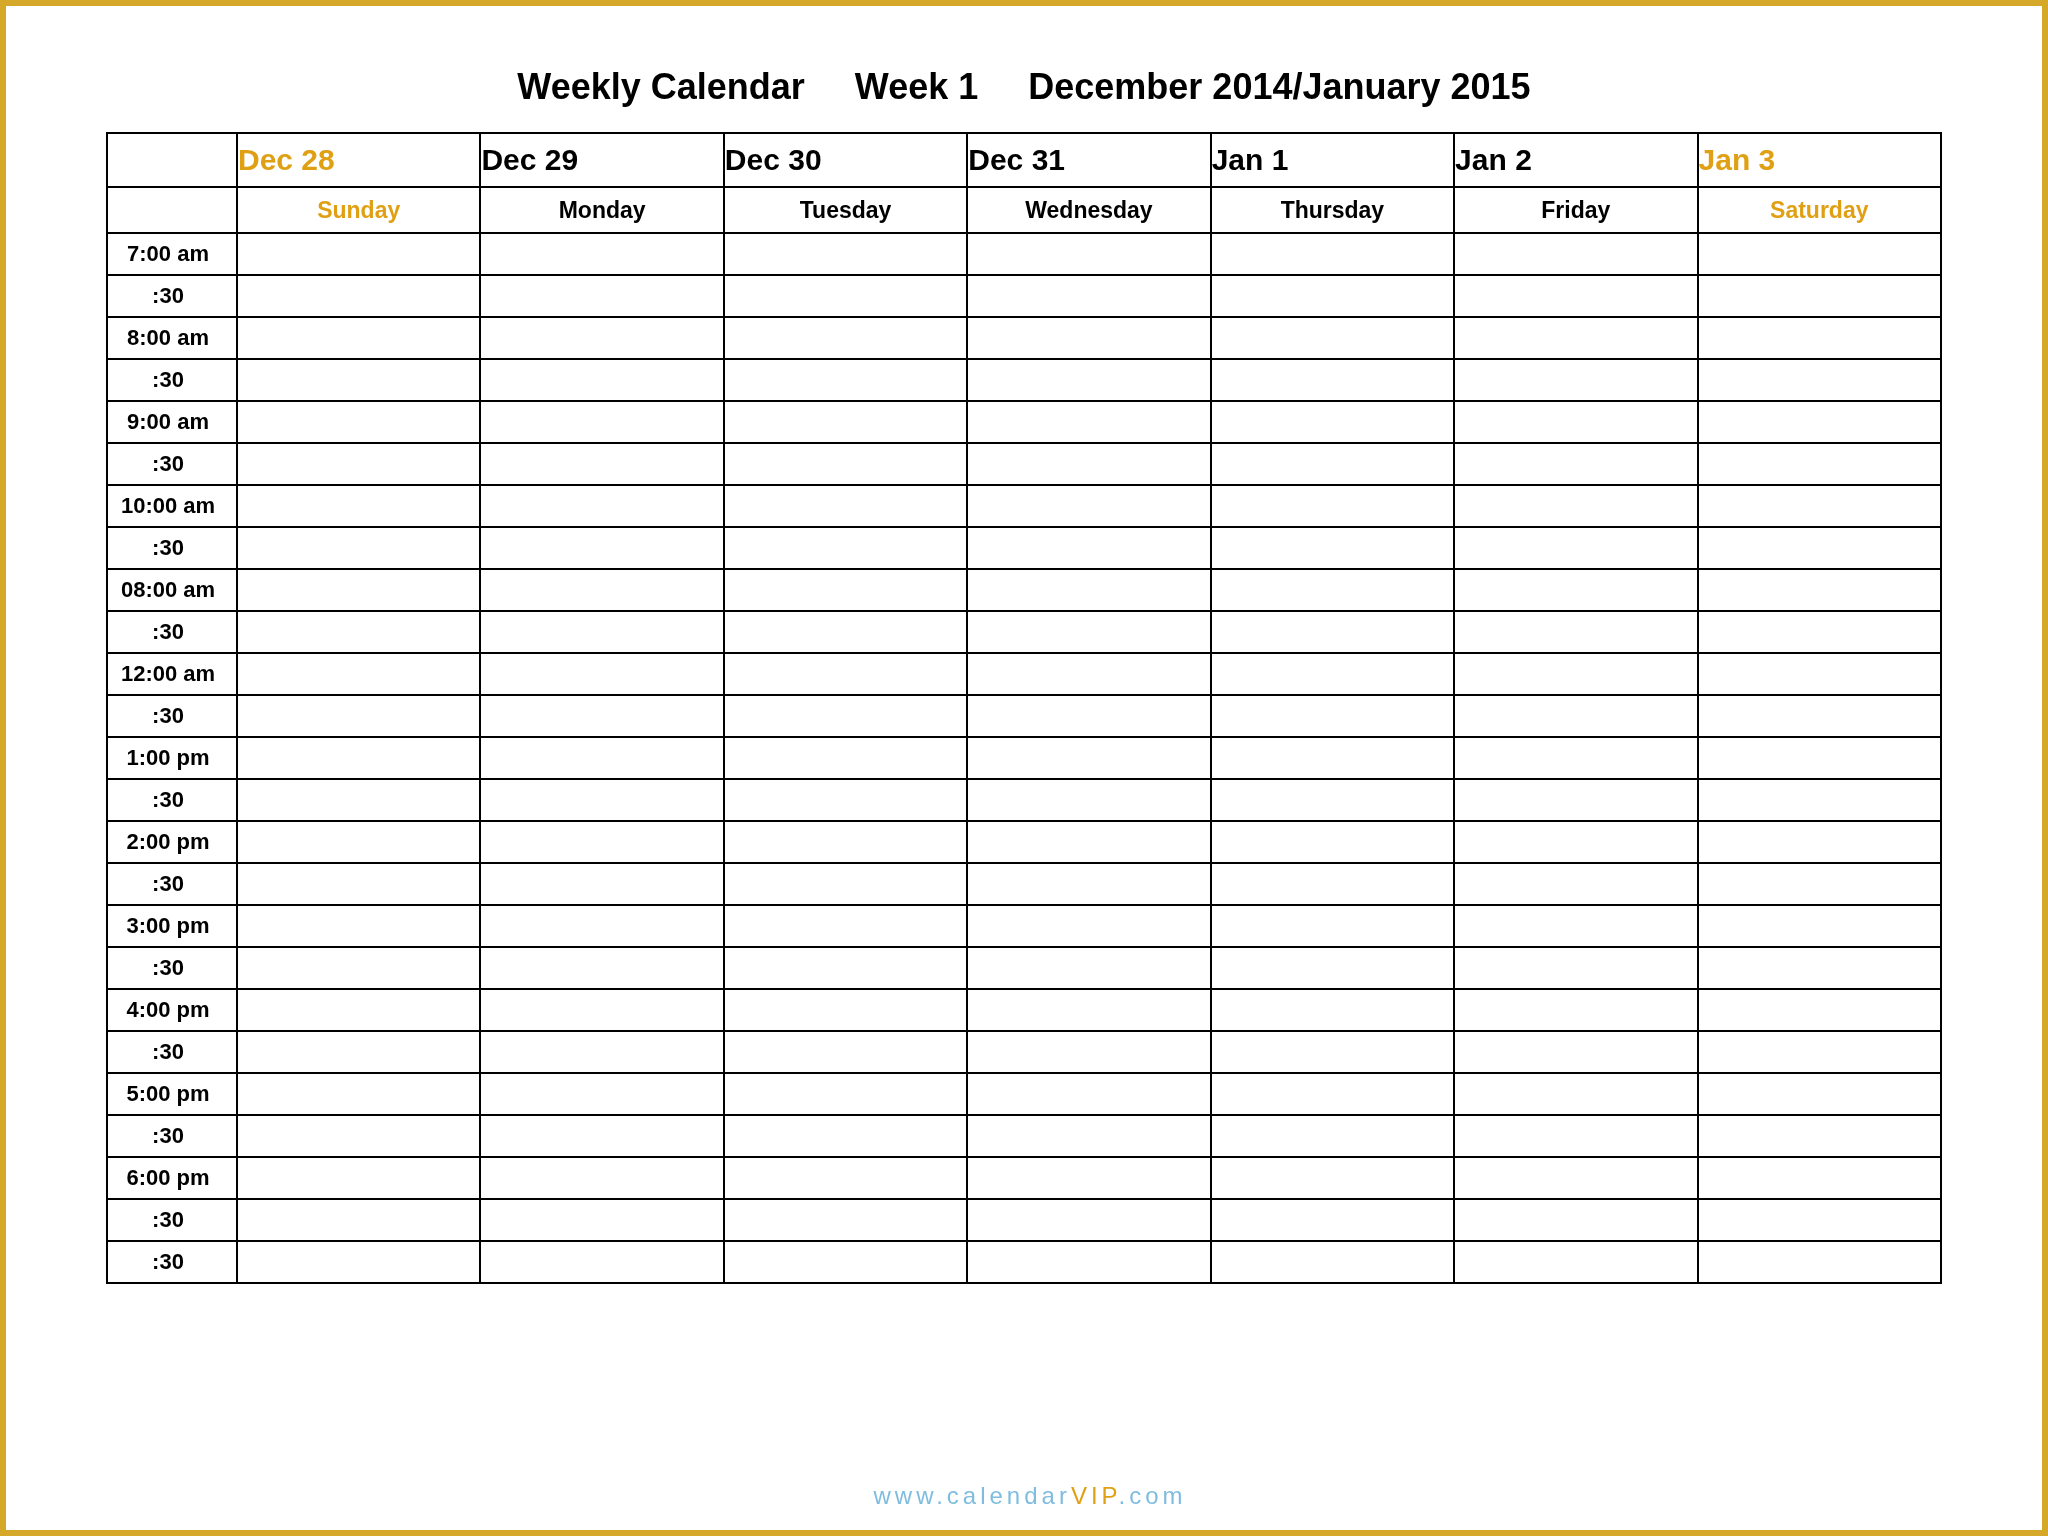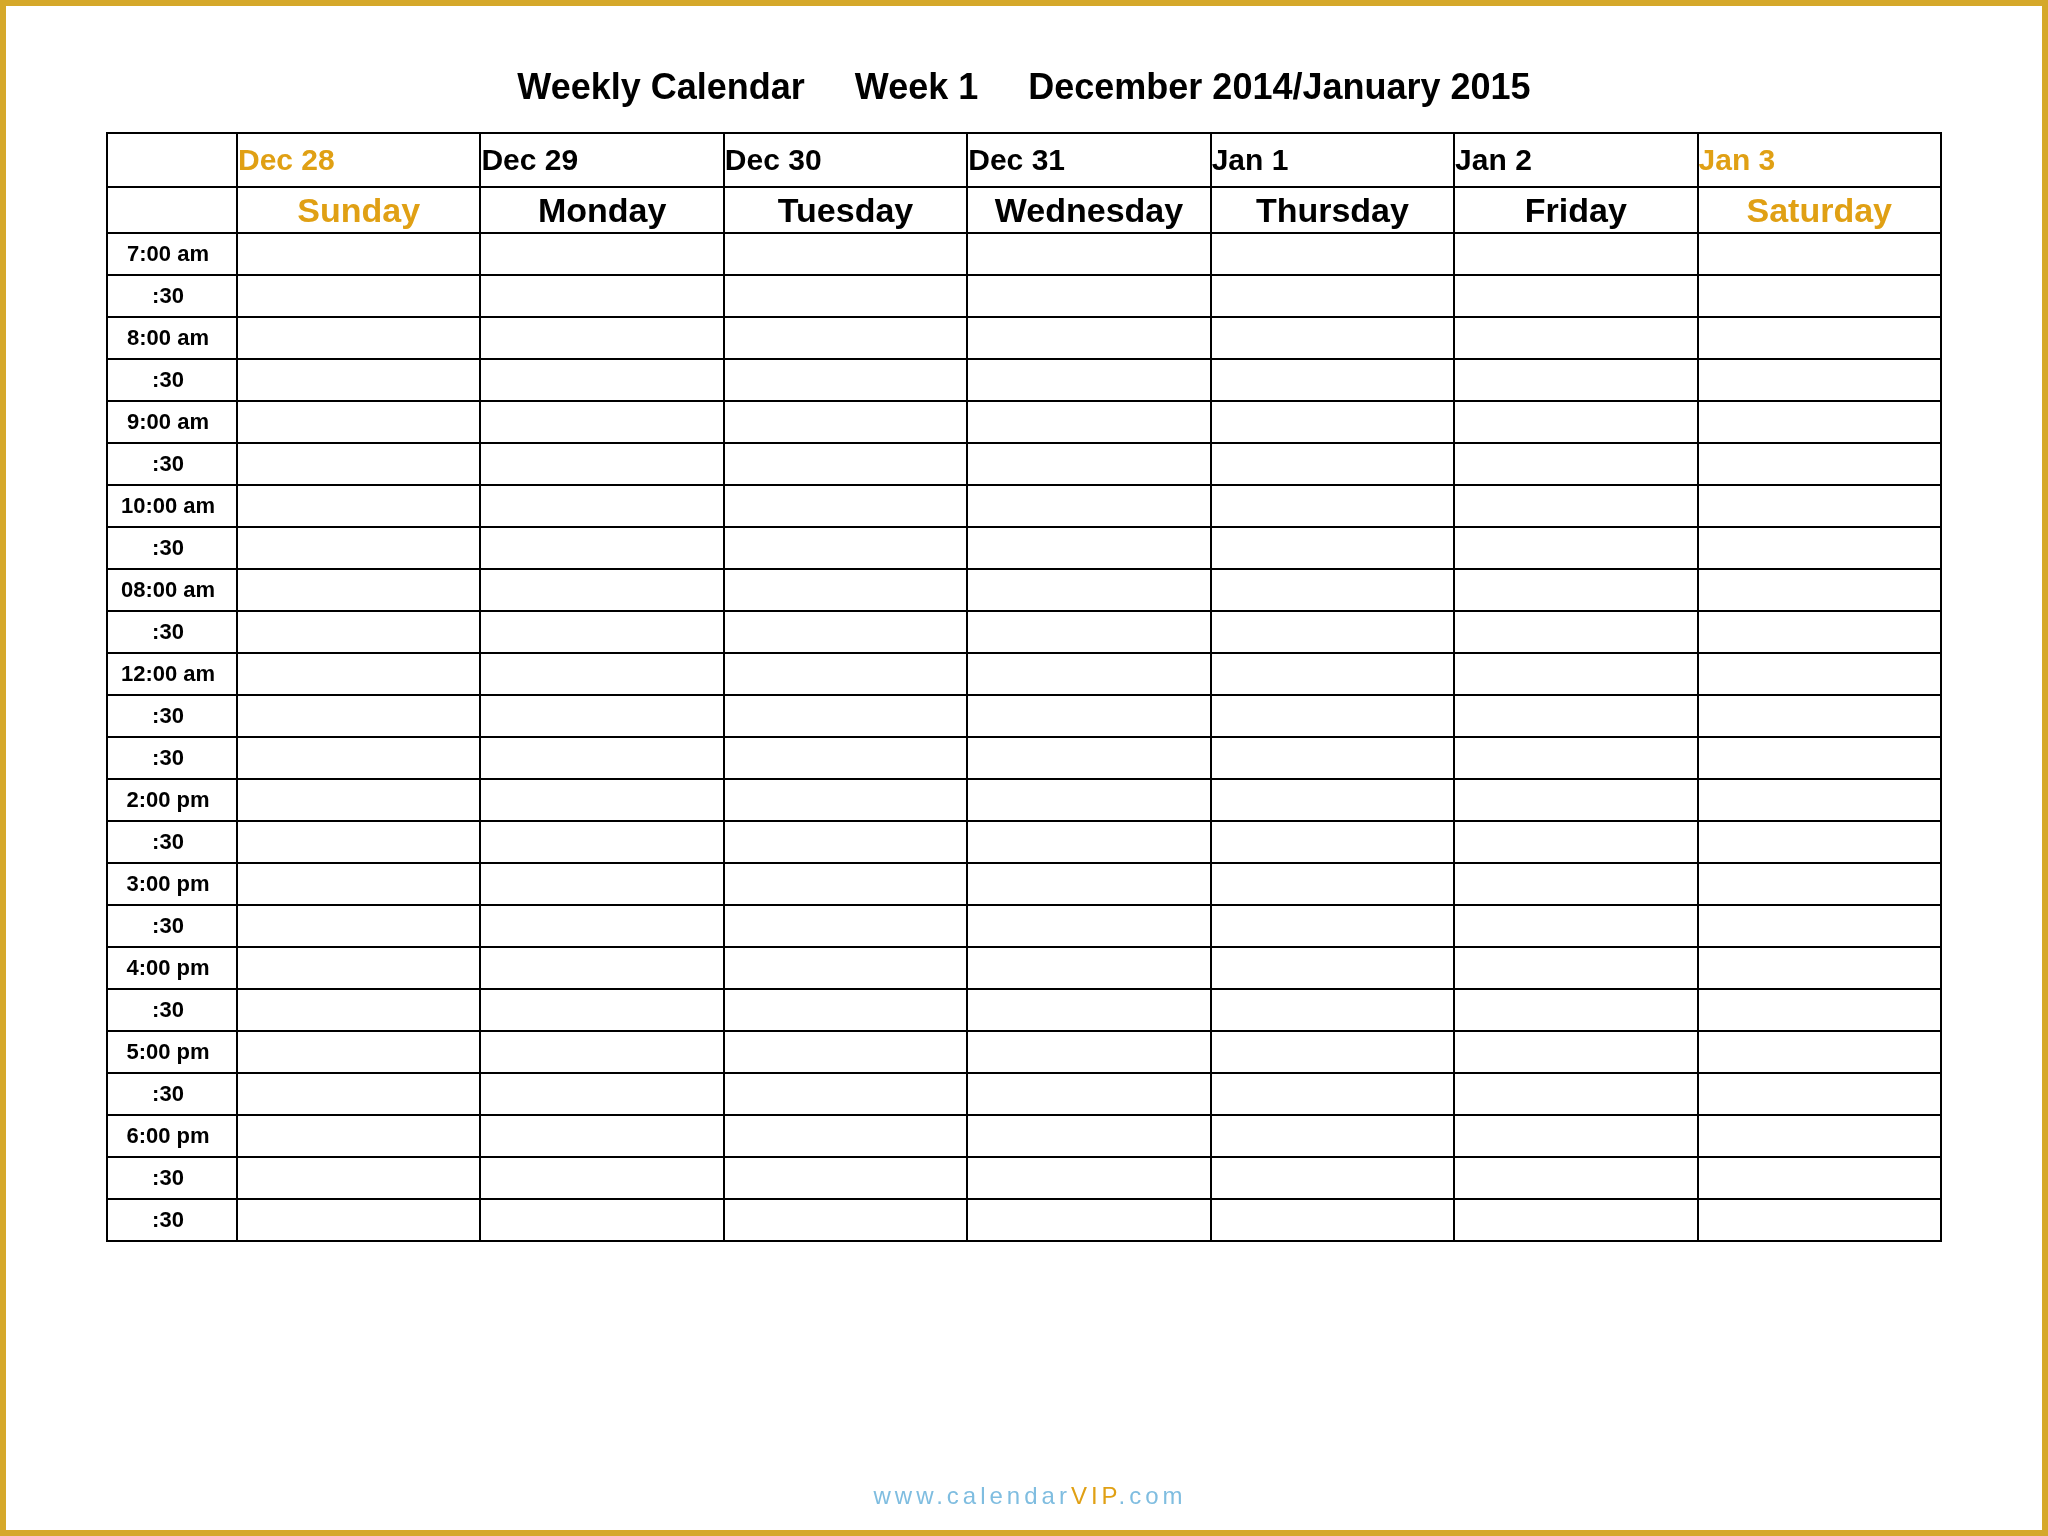--- a/index.html
+++ b/index.html
@@ -41,21 +41,21 @@
   }
   table.cal th.date-head {
     font-size: 30px;
     font-weight: bold;
     text-align: left;
     height: 52px;
     line-height: 52px;
     color: #000;
   }
   table.cal th.day-head {
-    font-size: 34px;
+    font-size: 23px;
     font-weight: bold;
     height: 44px;
     line-height: 44px;
     color: #000;
   }
   table.cal th.weekend { color: #e0a014; }
   table.cal td.timecell {
     font-size: 22px;
     font-weight: bold;
     text-align: center;
@@ -233,20 +233,30 @@
           <td class="timecell">:30</td>
           <td class="slot"></td>
           <td class="slot"></td>
           <td class="slot"></td>
           <td class="slot"></td>
           <td class="slot"></td>
           <td class="slot"></td>
           <td class="slot"></td>
         </tr>
         <tr>
+          <td class="timecell">1:00 pm</td>
+          <td class="slot"></td>
+          <td class="slot"></td>
+          <td class="slot"></td>
+          <td class="slot"></td>
+          <td class="slot"></td>
+          <td class="slot"></td>
+          <td class="slot"></td>
+        </tr>
+        <tr>
           <td class="timecell">:30</td>
           <td class="slot"></td>
           <td class="slot"></td>
           <td class="slot"></td>
           <td class="slot"></td>
           <td class="slot"></td>
           <td class="slot"></td>
           <td class="slot"></td>
         </tr>
         <tr>

